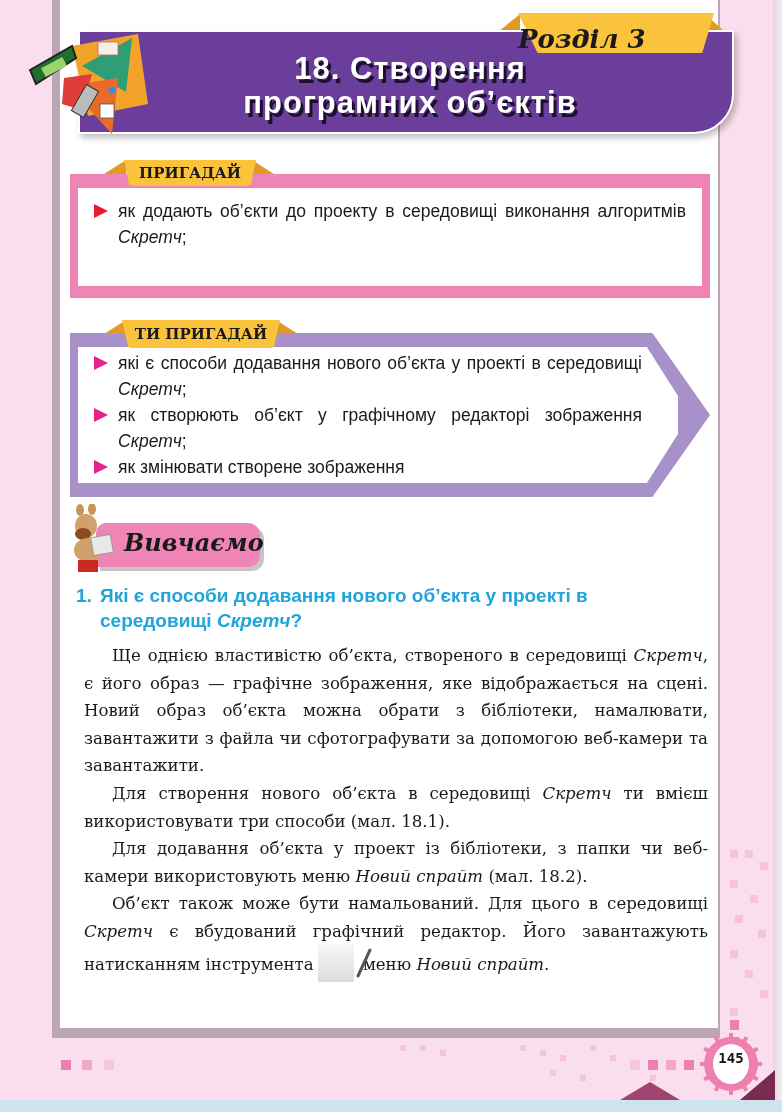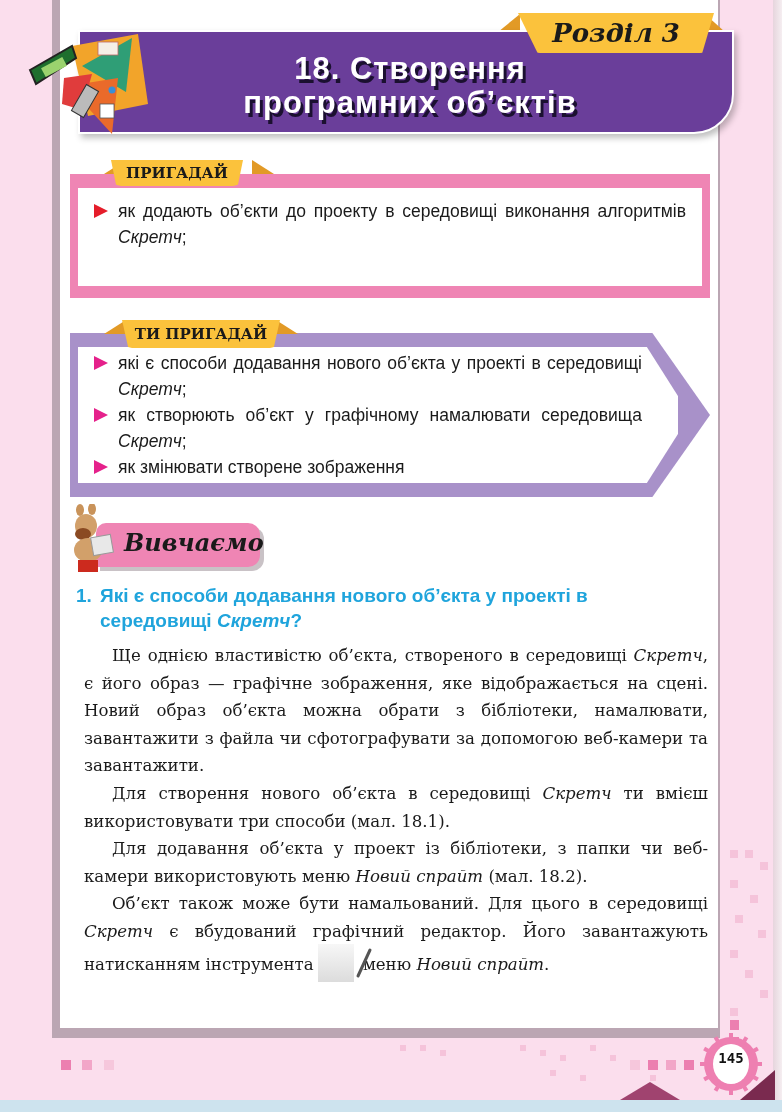--- a/index.html
+++ b/index.html
@@ -15,21 +15,21 @@
   
   .title-banner { position: absolute; left: 78px; top: 30px; width: 656px; height: 104px; background: #6a3e9a;
     border: 2px solid #ffffff; border-bottom-right-radius: 40px; box-shadow: 3px 4px 6px rgba(0,0,0,0.25); }
   .title-text { position: absolute; left: 160px; top: 52px; width: 500px; text-align: center; color: #ffffff;
     font-family: Liberation Sans, sans-serif; font-weight: bold; font-size: 31px; line-height: 34px; letter-spacing: 1px;
     text-shadow: 3px 4px 0 #1b1030; }
   .section-tab { position: absolute; left: 518px; top: 13px; width: 196px; height: 40px; background: #fbc23c;
     border-bottom-left-radius: 22px; border-bottom-right-radius: 14px; clip-path: polygon(0 0, 100% 0, 94% 100%, 10% 100%); }
   .section-tab-ear-l { position: absolute; left: 498px; top: 14px; width: 0; height: 0; border-left: 22px solid transparent; border-bottom: 18px solid #e29a26; }
   .section-tab-ear-r { position: absolute; left: 705px; top: 14px; width: 0; height: 0; border-right: 20px solid transparent; border-bottom: 18px solid #e29a26; }
-  .section-tab-text { position: absolute; left: 518px; top: 18px; width: 196px; text-align: center; font-family: "DejaVu Serif", serif;
+  .section-tab-text { position: absolute; left: 518px; top: 24px; width: 196px; text-align: left; font-family: "DejaVu Serif", serif;
     font-style: italic; font-weight: bold; font-size: 26px; color: #1a1a1a; }
 
   .logo-art { position: absolute; left: 28px; top: 26px; width: 120px; height: 110px; }
 
   
   .box { position: absolute; }
   .box-remember { left: 70px; top: 174px; width: 640px; height: 124px; background: #ef85b4; }
   .box-remember .inner { position: absolute; left: 8px; top: 14px; right: 8px; bottom: 12px; background: #fff; }
   .box-learn { left: 70px; top: 333px; width: 640px; height: 164px; }
   .box-learn .bg { position: absolute; inset: 0; background: #a891c9; clip-path: polygon(0 0, 91% 0, 100% 50%, 91% 100%, 0 100%); }
@@ -132,39 +132,39 @@
   <rect x="50" y="60" width="14" height="30" fill="#bbb" stroke="#333" stroke-width="1" transform="rotate(30 57 75)"></rect>
   <rect x="72" y="78" width="14" height="14" fill="#fff" stroke="#555" stroke-width="0.8"></rect>
   <circle cx="84" cy="64" r="3.5" fill="#3a8fd6"></circle>
 </svg>
 
 <div class="box box-remember">
   <div class="inner"></div>
 </div>
 <div class="label-ear" style="left:104px;top:160px;border-left:22px solid transparent;border-bottom:14px solid #e29a26;"></div>
 <div class="label-ear" style="left:252px;top:160px;border-right:22px solid transparent;border-bottom:14px solid #e29a26;"></div>
-<div class="label-tab" style="left:111px;top:160px;width:132px;">ПРИГАДАЙ</div>
+<div class="label-tab" style="left:124px;top:160px;width:132px;">ПРИГАДАЙ</div>
 
 <ul class="bullets" style="left:86px;top:198px;width:600px;">
   <li><span class="tri tri-red"></span><span>як додають об’єкти до проекту в середовищі виконання алгоритмів </span><em>Скретч</em><span>;</span></li>
 </ul>
 
 <div class="box box-learn">
   <div class="bg"></div>
   <div class="inner"></div>
   <div class="arrow-inner"></div>
   <div class="arrow-notch"></div>
 </div>
 <div class="label-ear" style="left:104px;top:320px;border-left:22px solid transparent;border-bottom:14px solid #e29a26;"></div>
 <div class="label-ear" style="left:276px;top:320px;border-right:22px solid transparent;border-bottom:14px solid #e29a26;"></div>
 <div class="label-tab" style="left:122px;top:320px;width:158px;height:28px;line-height:28px;">ТИ ПРИГАДАЙ</div>
 
 <ul class="bullets" style="left:86px;top:350px;width:556px;">
   <li><span class="tri tri-mag"></span><span>які є способи додавання нового об’єкта у проекті в середовищі </span><em>Скретч</em><span>;</span></li>
-  <li><span class="tri tri-mag"></span><span>як створюють об’єкт у графічному намалювати середовища </span><em>Скретч</em><span>;</span></li>
+  <li><span class="tri tri-mag"></span><span>як створюють об’єкт у графічному редакторі зображення </span><em>Скретч</em><span>;</span></li>
   <li><span class="tri tri-mag"></span><span>як змінювати створене зображення</span></li>
 </ul>
 
 <div class="study-tab"></div>
 <div class="study-text">Вивчаємо</div>
 <svg class="mascot" viewBox="0 0 48 70">
   <ellipse cx="14" cy="6" rx="4" ry="6" fill="#c9935a"></ellipse>
   <ellipse cx="26" cy="5" rx="4" ry="6" fill="#c9935a"></ellipse>
   <ellipse cx="20" cy="22" rx="11" ry="12" fill="#d2a06a"></ellipse>
   <ellipse cx="17" cy="30" rx="8" ry="6" fill="#8a4a22"></ellipse>

